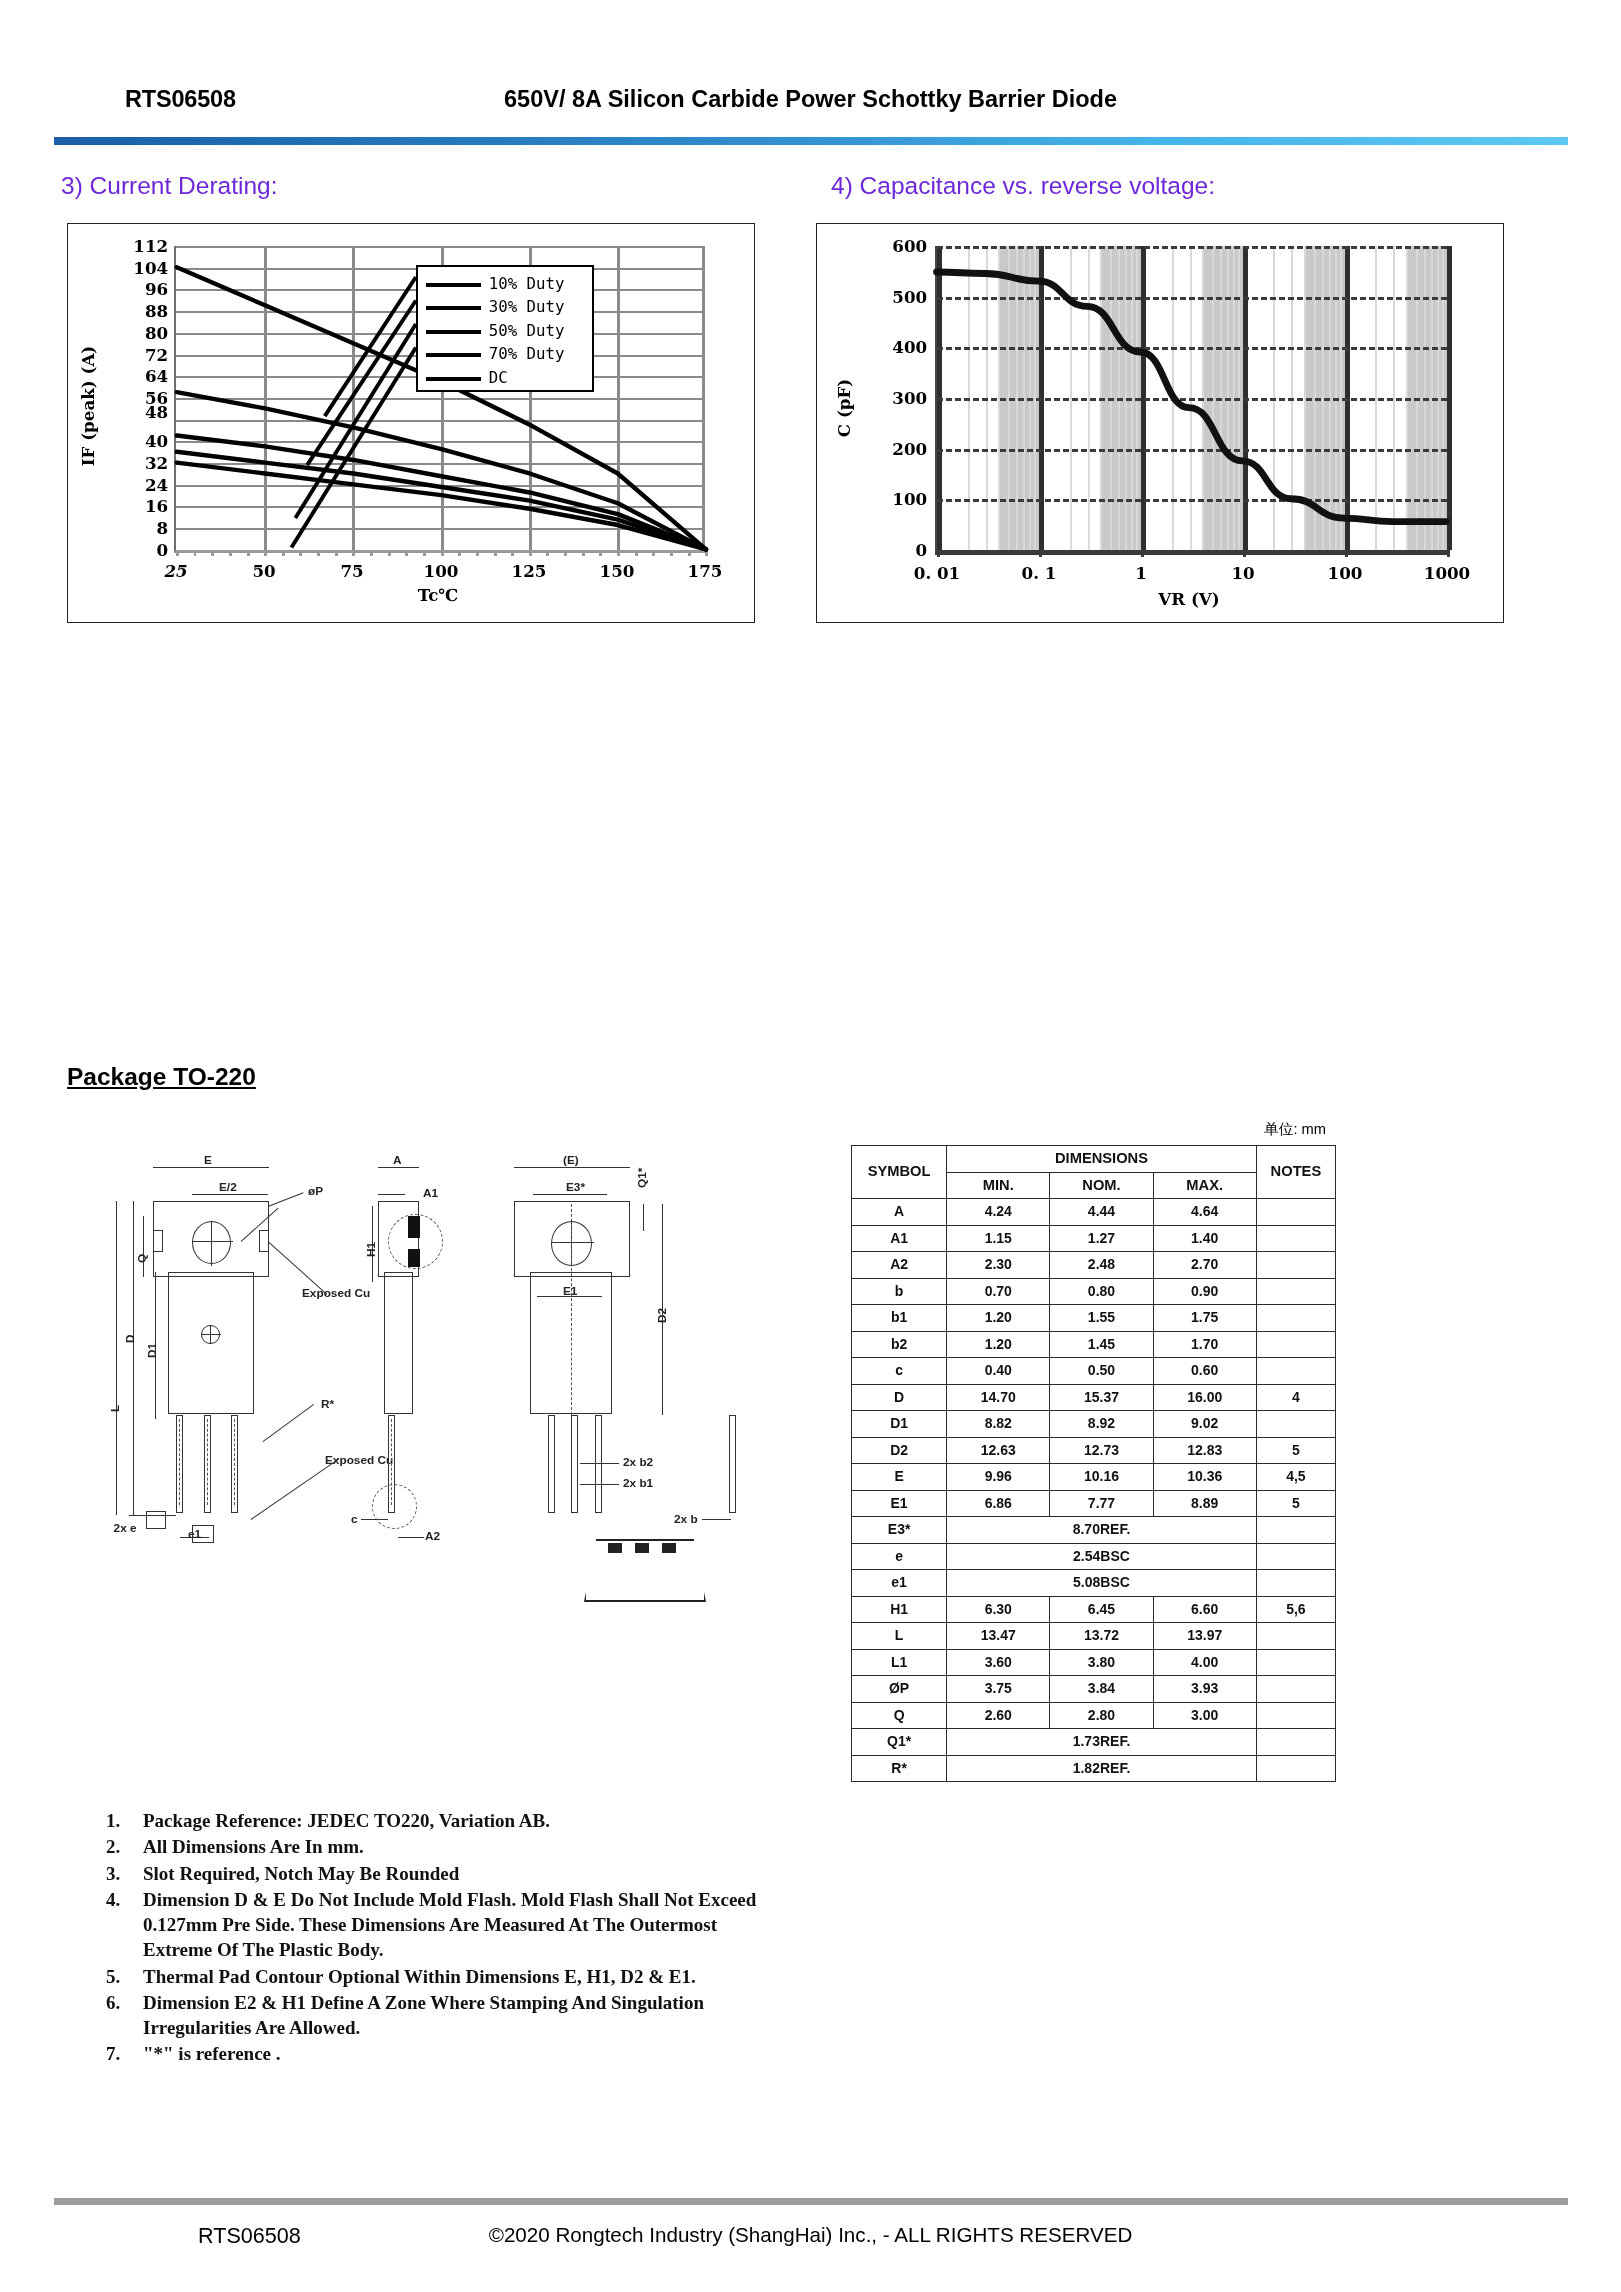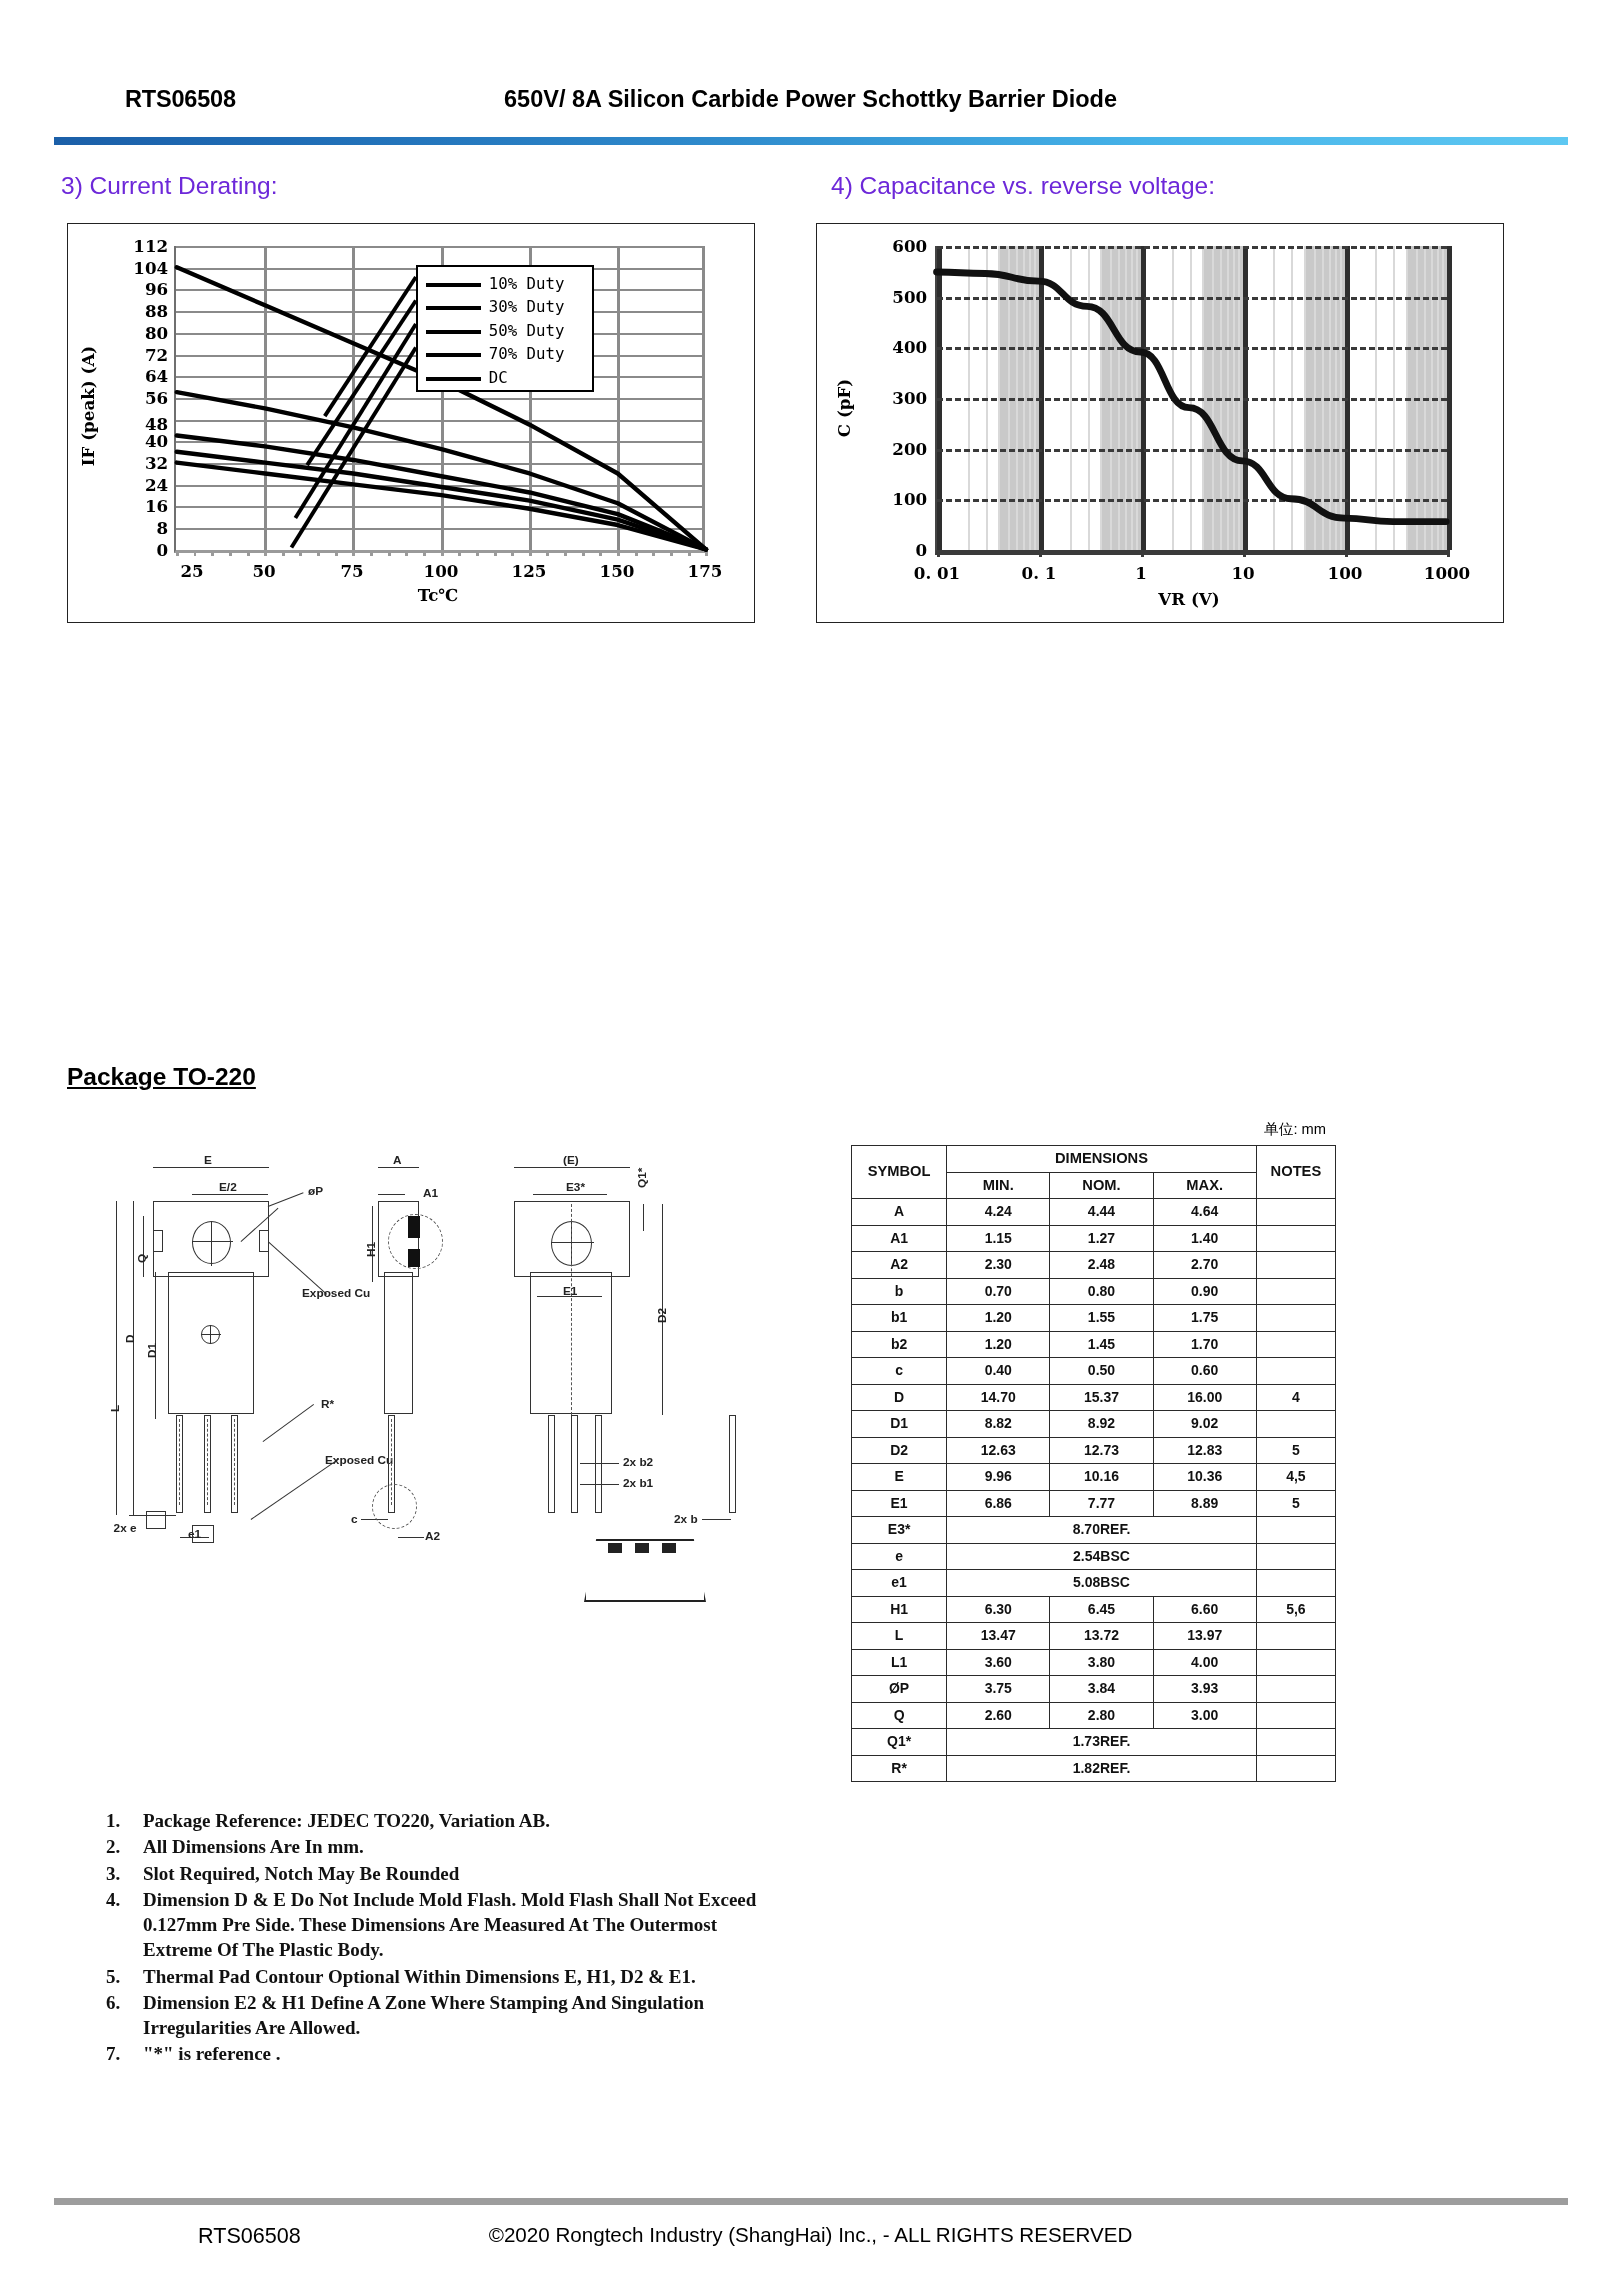--- a/index.html
+++ b/index.html
@@ -124,38 +124,38 @@
         <div class="c1-ylab" style="top: 282px;">8</div>
         <div class="c1-hgrid" style="top: 260px;"></div>
         <div class="c1-ylab" style="top: 260px; margin-left: 9px;">16</div>
         <div class="c1-hgrid" style="top: 239px;"></div>
         <div class="c1-ylab" style="top: 239px;">24</div>
         <div class="c1-hgrid" style="top: 217px;"></div>
         <div class="c1-ylab" style="top: 217px;">32</div>
         <div class="c1-hgrid" style="top: 195px;"></div>
         <div class="c1-ylab" style="top: 195px;">40</div>
         <div class="c1-hgrid" style="top: 174px;"></div>
-        <div class="c1-ylab" style="top: 178px; text-align: right;">48</div>
+        <div class="c1-ylab" style="top: 166px; text-align: right;">48</div>
         <div class="c1-hgrid" style="top: 152px;"></div>
         <div class="c1-ylab" style="top: 152px;">56</div>
         <div class="c1-hgrid" style="top: 130px;"></div>
         <div class="c1-ylab" style="top: 130px;">64</div>
         <div class="c1-hgrid" style="top: 109px;"></div>
         <div class="c1-ylab" style="top: 109px;">72</div>
         <div class="c1-hgrid" style="top: 87px;"></div>
         <div class="c1-ylab" style="top: 87px;">80</div>
         <div class="c1-hgrid" style="top: 65px;"></div>
         <div class="c1-ylab" style="top: 65px;">88</div>
         <div class="c1-hgrid" style="top: 43px;"></div>
         <div class="c1-ylab" style="top: 43px;">96</div>
         <div class="c1-hgrid" style="top: 22px;"></div>
         <div class="c1-ylab" style="top: 22px;">104</div>
         <div class="c1-hgrid" style="top: 0px;"></div>
         <div class="c1-ylab" style="top: 0px;">112</div>
-        <div class="c1-xlab" style="left: 16px;">25</div>
+        <div class="c1-xlab" style="left: 0px; font-style: italic;">25</div>
         <div class="c1-vgrid" style="left: 88px;"></div>
         <div class="c1-xlab" style="left: 88px;">50</div>
         <div class="c1-vgrid" style="left: 176px;"></div>
         <div class="c1-xlab" style="left: 176px;">75</div>
         <div class="c1-vgrid" style="left: 265px;"></div>
         <div class="c1-xlab" style="left: 265px;">100</div>
         <div class="c1-vgrid" style="left: 353px;"></div>
         <div class="c1-xlab" style="left: 353px;">125</div>
         <div class="c1-vgrid" style="left: 441px;"></div>
         <div class="c1-xlab" style="left: 441px;">150</div>

